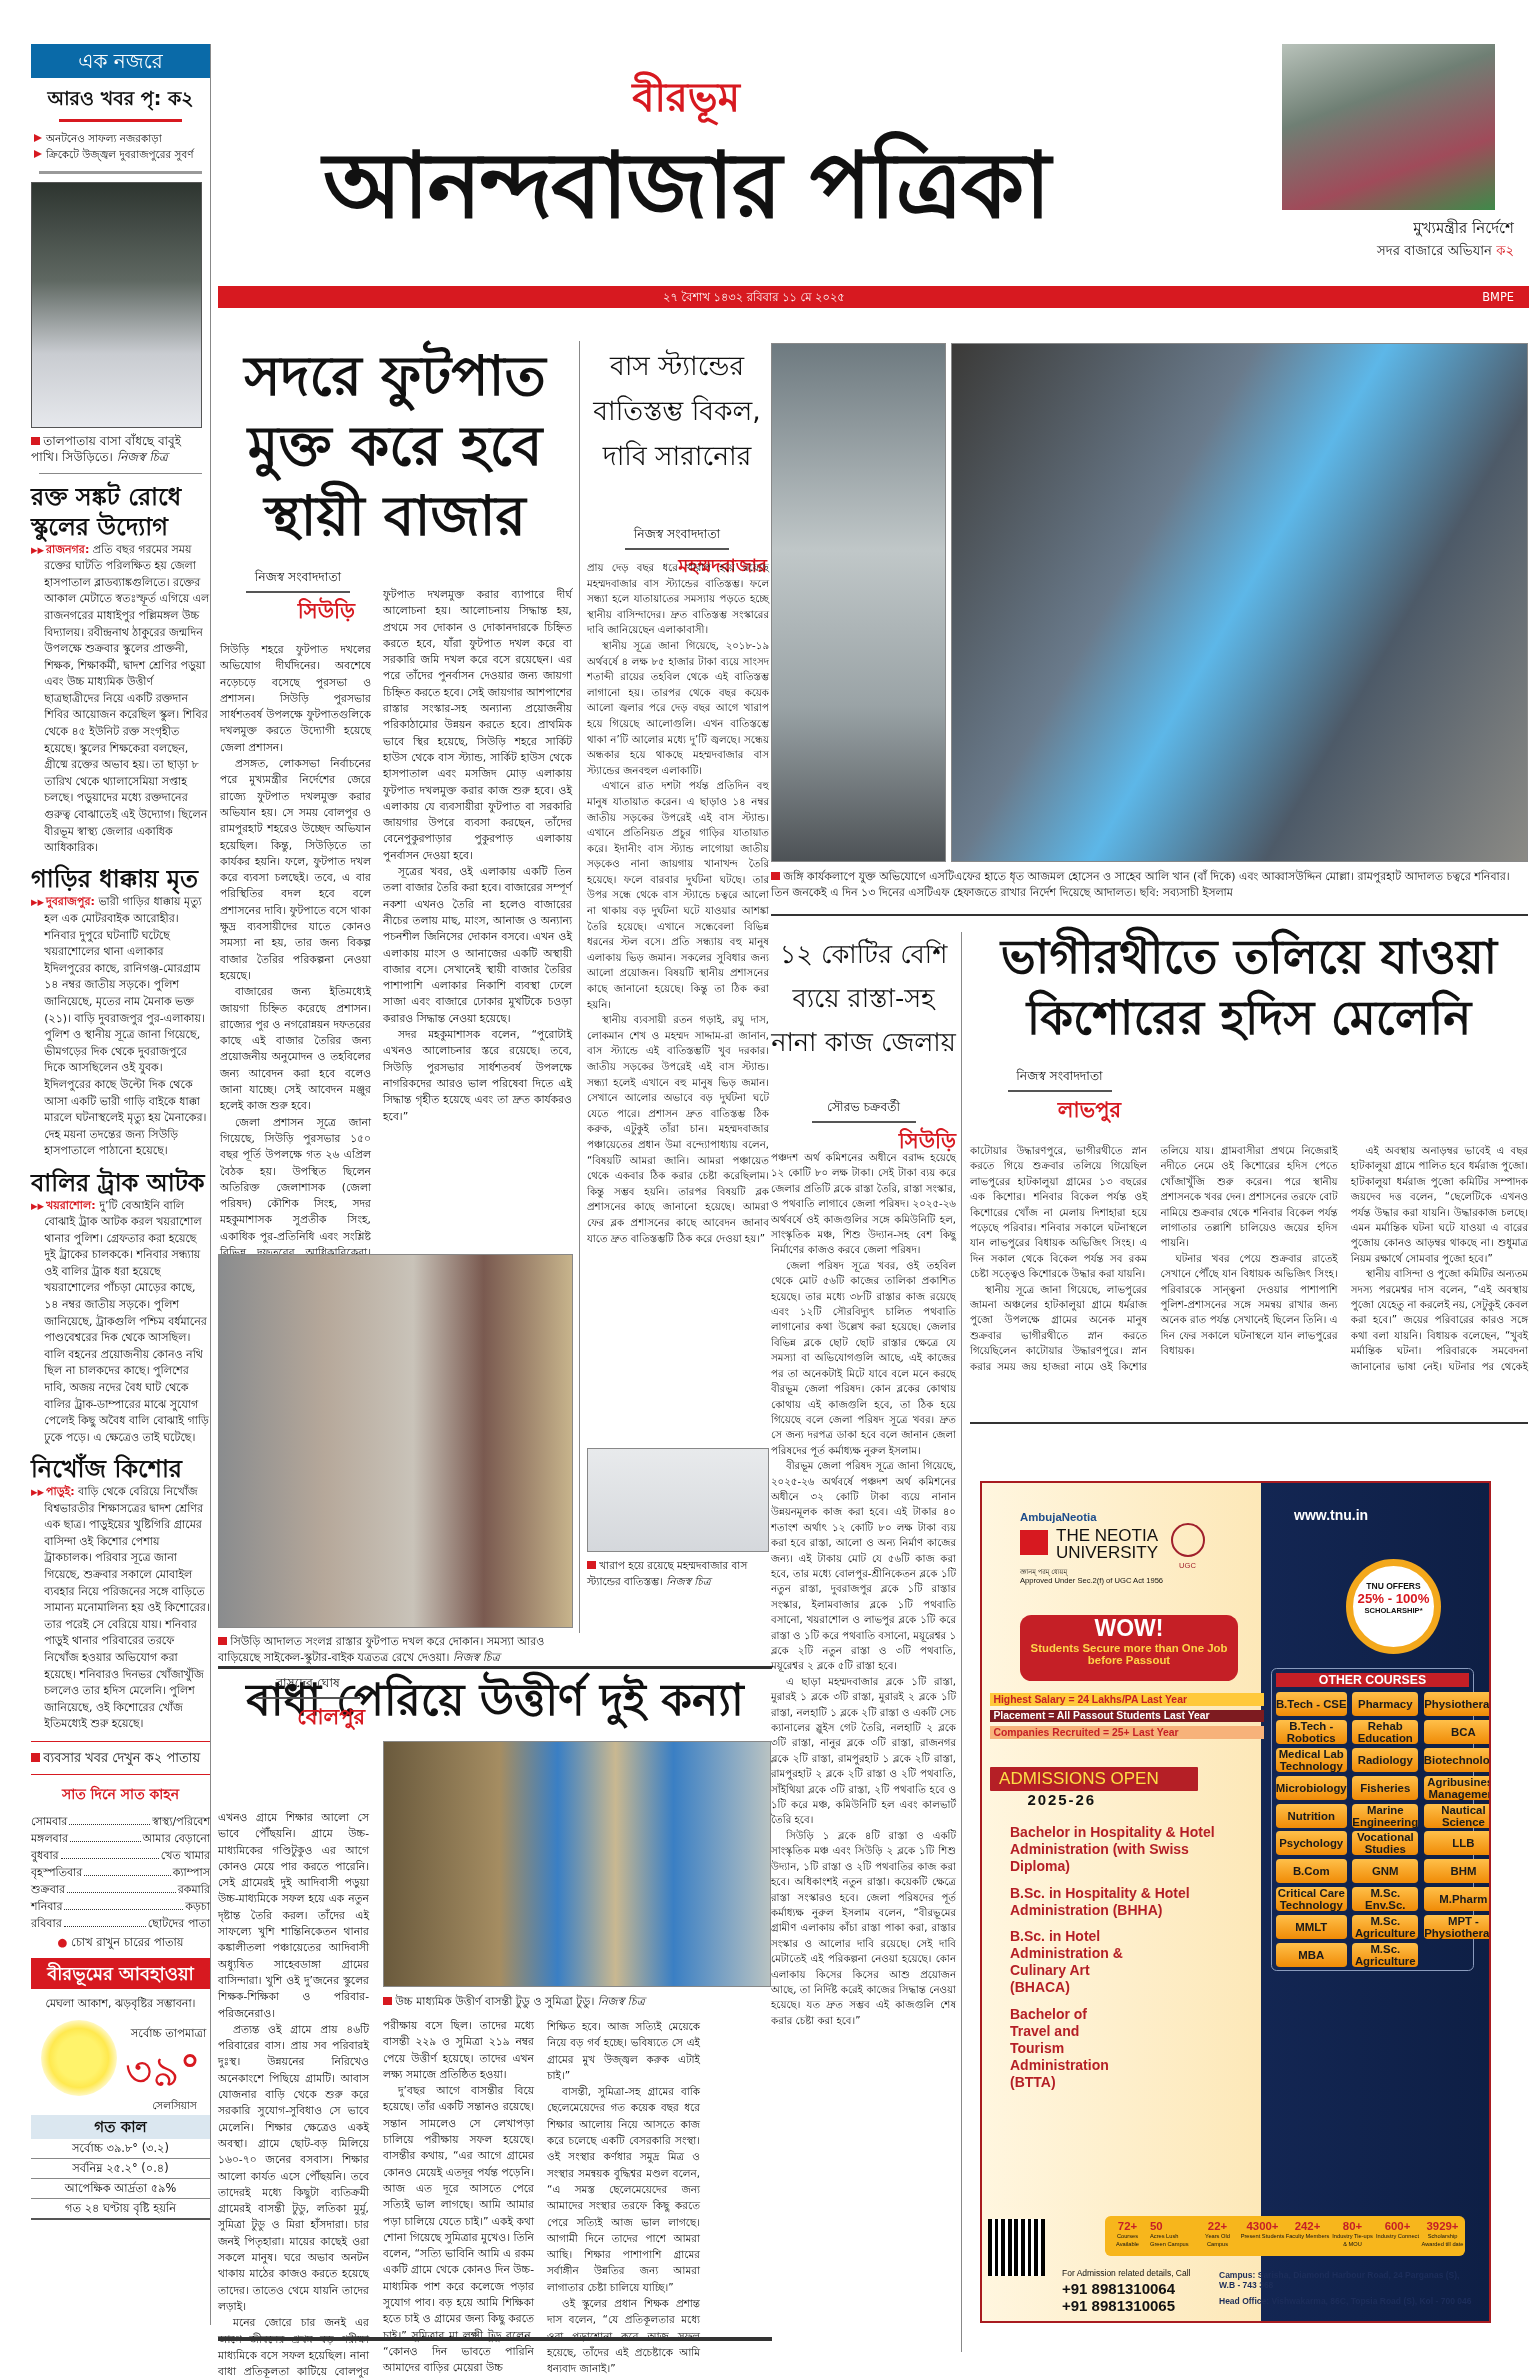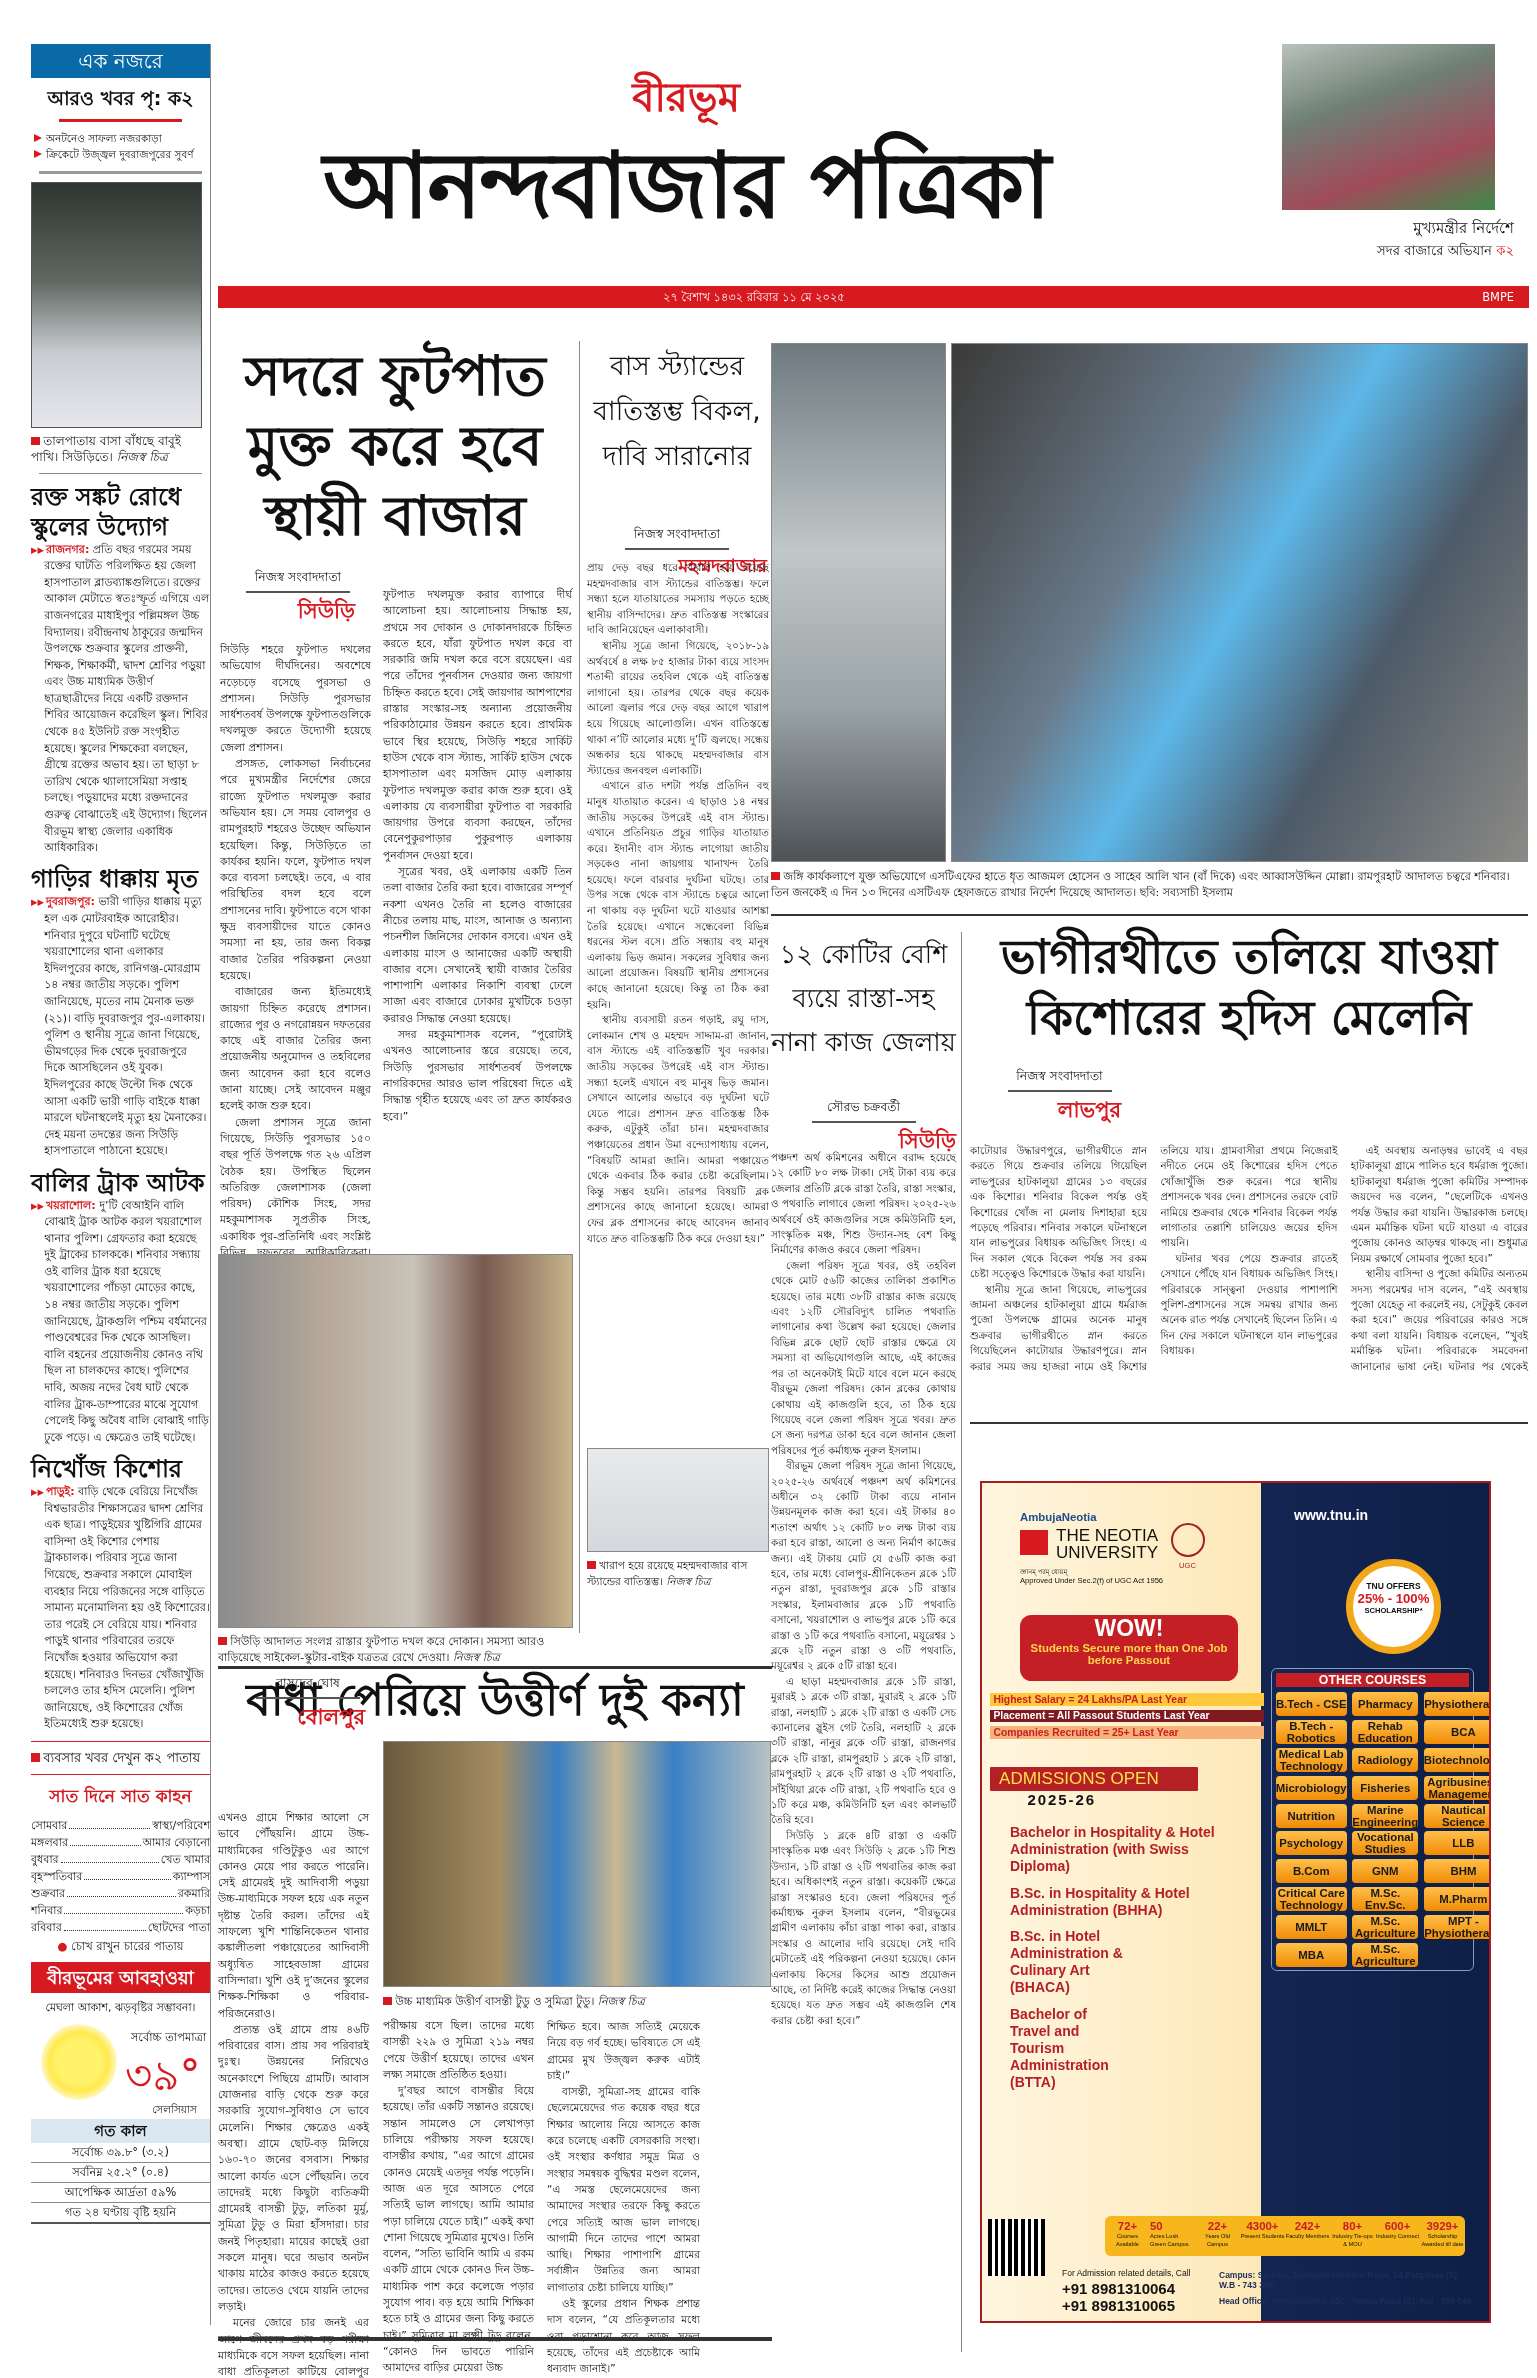--- a/index.html
+++ b/index.html
@@ -16,21 +16,21 @@
 .greybar{height:2.8px;background:#999;margin:9.5px 7.6px 7.6px}
 .photo{background:linear-gradient(180deg,#2e3530,#5f6862 40%,#c9ccd1 70%,#e6e8ec);border:0.9px solid #555}
 .cap{font-size:12px;line-height:16px}
 .cap .sq{display:inline-block;width:8.5px;height:8.5px;background:#d71920;margin-right:3.8px}
 .cap i{font-style:italic}
 .lh{font-size:24px;font-weight:bold;line-height:30px;margin-top:7.6px}
 .lt{font-size:11px;line-height:16.6px;text-align:left;padding-left:13.2px;text-indent:-13.2px}
 .lt b{color:#d71920}
 .lt b:before{content:"▶▶";font-size:8.5px;margin-right:1.9px}
 .hr-red{height:1.9px;background:#d71920;margin:7.6px 0}
-.sat-title{font-size:17px;font-weight:bold;color:#d71920;text-align:center;margin:5.7px 0}
+.sat-title{font-size:14px;font-weight:bold;color:#d71920;text-align:center;margin:5.7px 0}
 .dayrow{display:flex;font-size:11px;line-height:17px}
 .dayrow .d{flex:0 0 auto}
 .dayrow .dots{flex:1;border-bottom:0.9px dotted #333;margin:0 1.9px 4.7px}
 .wx-banner{background:#d71920;color:#fff;text-align:center;font-size:18px;font-weight:bold;height:31px;line-height:31px;margin-top:5.7px}
 .sun{width:76px;height:76px;border-radius:50%;background:radial-gradient(circle,#fff36b 40%,#ffe94f 55%,rgba(255,240,120,.2) 75%,transparent 78%)}
 .gt{background:#dbe7f0;text-align:center;font-size:15px;font-weight:bold;height:24px;line-height:24px}
 .gtr{text-align:center;font-size:11.4px;line-height:19px;border-bottom:0.9px solid #888}
 
 #mast-region{left:284px;top:66px;width:804px}
 .birbhum{font-size:40px;font-weight:bold;color:#d71920;text-align:center}

